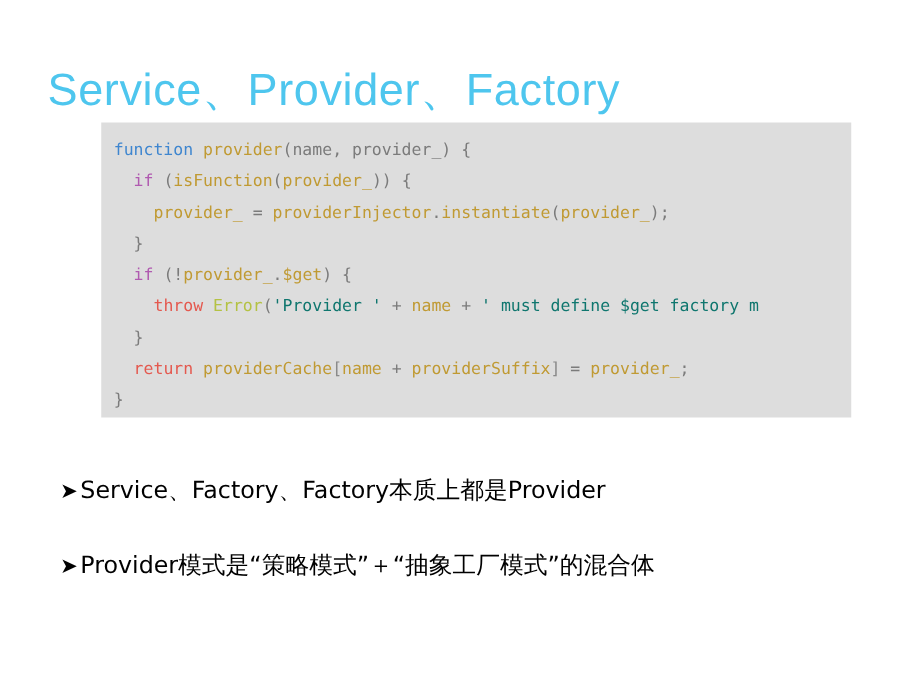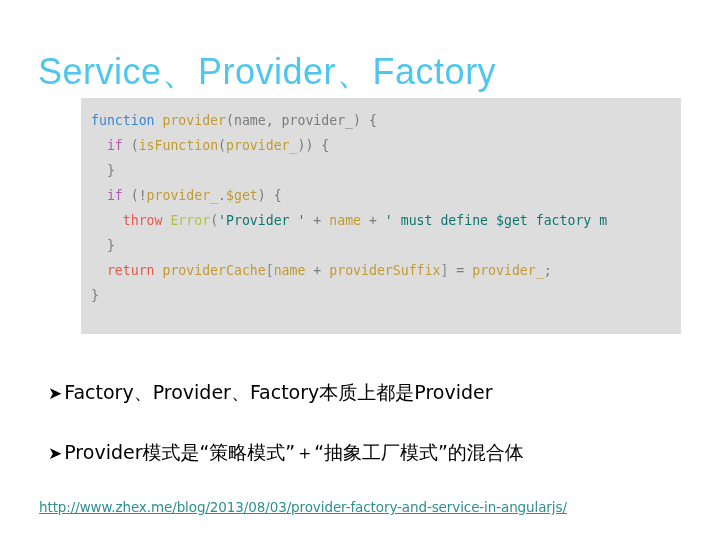--- a/index.html
+++ b/index.html
@@ -103,33 +103,33 @@
 </head>
 <body>
 
 <div id="slide">
 
   <h1 id="slide-title">Service、Provider、Factory</h1>
 
   <div id="code-block">
       <div class="code-line"><span class="tok-kw-fn">function</span><span class="tok-punc"> </span><span class="tok-ident">provider</span><span class="tok-punc">(name, provider_) {</span></div>
       <div class="code-line"><span class="tok-punc">  </span><span class="tok-kw-ctrl">if</span><span class="tok-punc"> (</span><span class="tok-ident">isFunction</span><span class="tok-punc">(</span><span class="tok-ident">provider_</span><span class="tok-punc">)) {</span></div>
+      <div class="code-line"><span class="tok-punc">    </span><span class="tok-ident">provider_</span><span class="tok-punc"> = </span><span class="tok-ident">providerInjector</span><span class="tok-punc">.</span><span class="tok-ident">instantiate</span><span class="tok-punc">(</span><span class="tok-ident">provider_</span><span class="tok-punc">);</span></div>
       <div class="code-line"><span class="tok-punc">  }</span></div>
       <div class="code-line"><span class="tok-punc">  </span><span class="tok-kw-ctrl">if</span><span class="tok-punc"> (!</span><span class="tok-ident">provider_</span><span class="tok-punc">.</span><span class="tok-ident">$get</span><span class="tok-punc">) {</span></div>
       <div class="code-line"><span class="tok-punc">    </span><span class="tok-kw-flow">throw</span><span class="tok-punc"> </span><span class="tok-err">Error</span><span class="tok-punc">(</span><span class="tok-str">'Provider '</span><span class="tok-punc"> + </span><span class="tok-ident">name</span><span class="tok-punc"> + </span><span class="tok-str">' must define $get factory m</span></div>
       <div class="code-line"><span class="tok-punc">  }</span></div>
       <div class="code-line"><span class="tok-punc">  </span><span class="tok-kw-flow">return</span><span class="tok-punc"> </span><span class="tok-ident">providerCache</span><span class="tok-brk">[</span><span class="tok-ident">name</span><span class="tok-punc"> + </span><span class="tok-ident">providerSuffix</span><span class="tok-brk">]</span><span class="tok-punc"> = </span><span class="tok-ident">provider_</span><span class="tok-punc">;</span></div>
       <div class="code-line"><span class="tok-punc">}</span></div>
     </div>
 
   <div class="bullet-row" id="bullet-1">
     <span class="bullet-marker">➤</span>
-    <span class="bullet-text">Factory、Provider、Factory本质上都是Provider</span>
+    <span class="bullet-text">Service、Factory、Factory本质上都是Provider</span>
   </div>
 
   <div class="bullet-row" id="bullet-2">
     <span class="bullet-marker">➤</span>
     <span class="bullet-text">Provider模式是“策略模式”＋“抽象工厂模式”的混合体</span>
   </div>
 
-  <a id="source-link" href="#">http://www.zhex.me/blog/2013/08/03/provider-factory-and-service-in-angularjs/</a>
 
 </div>
 
 </body></html>

